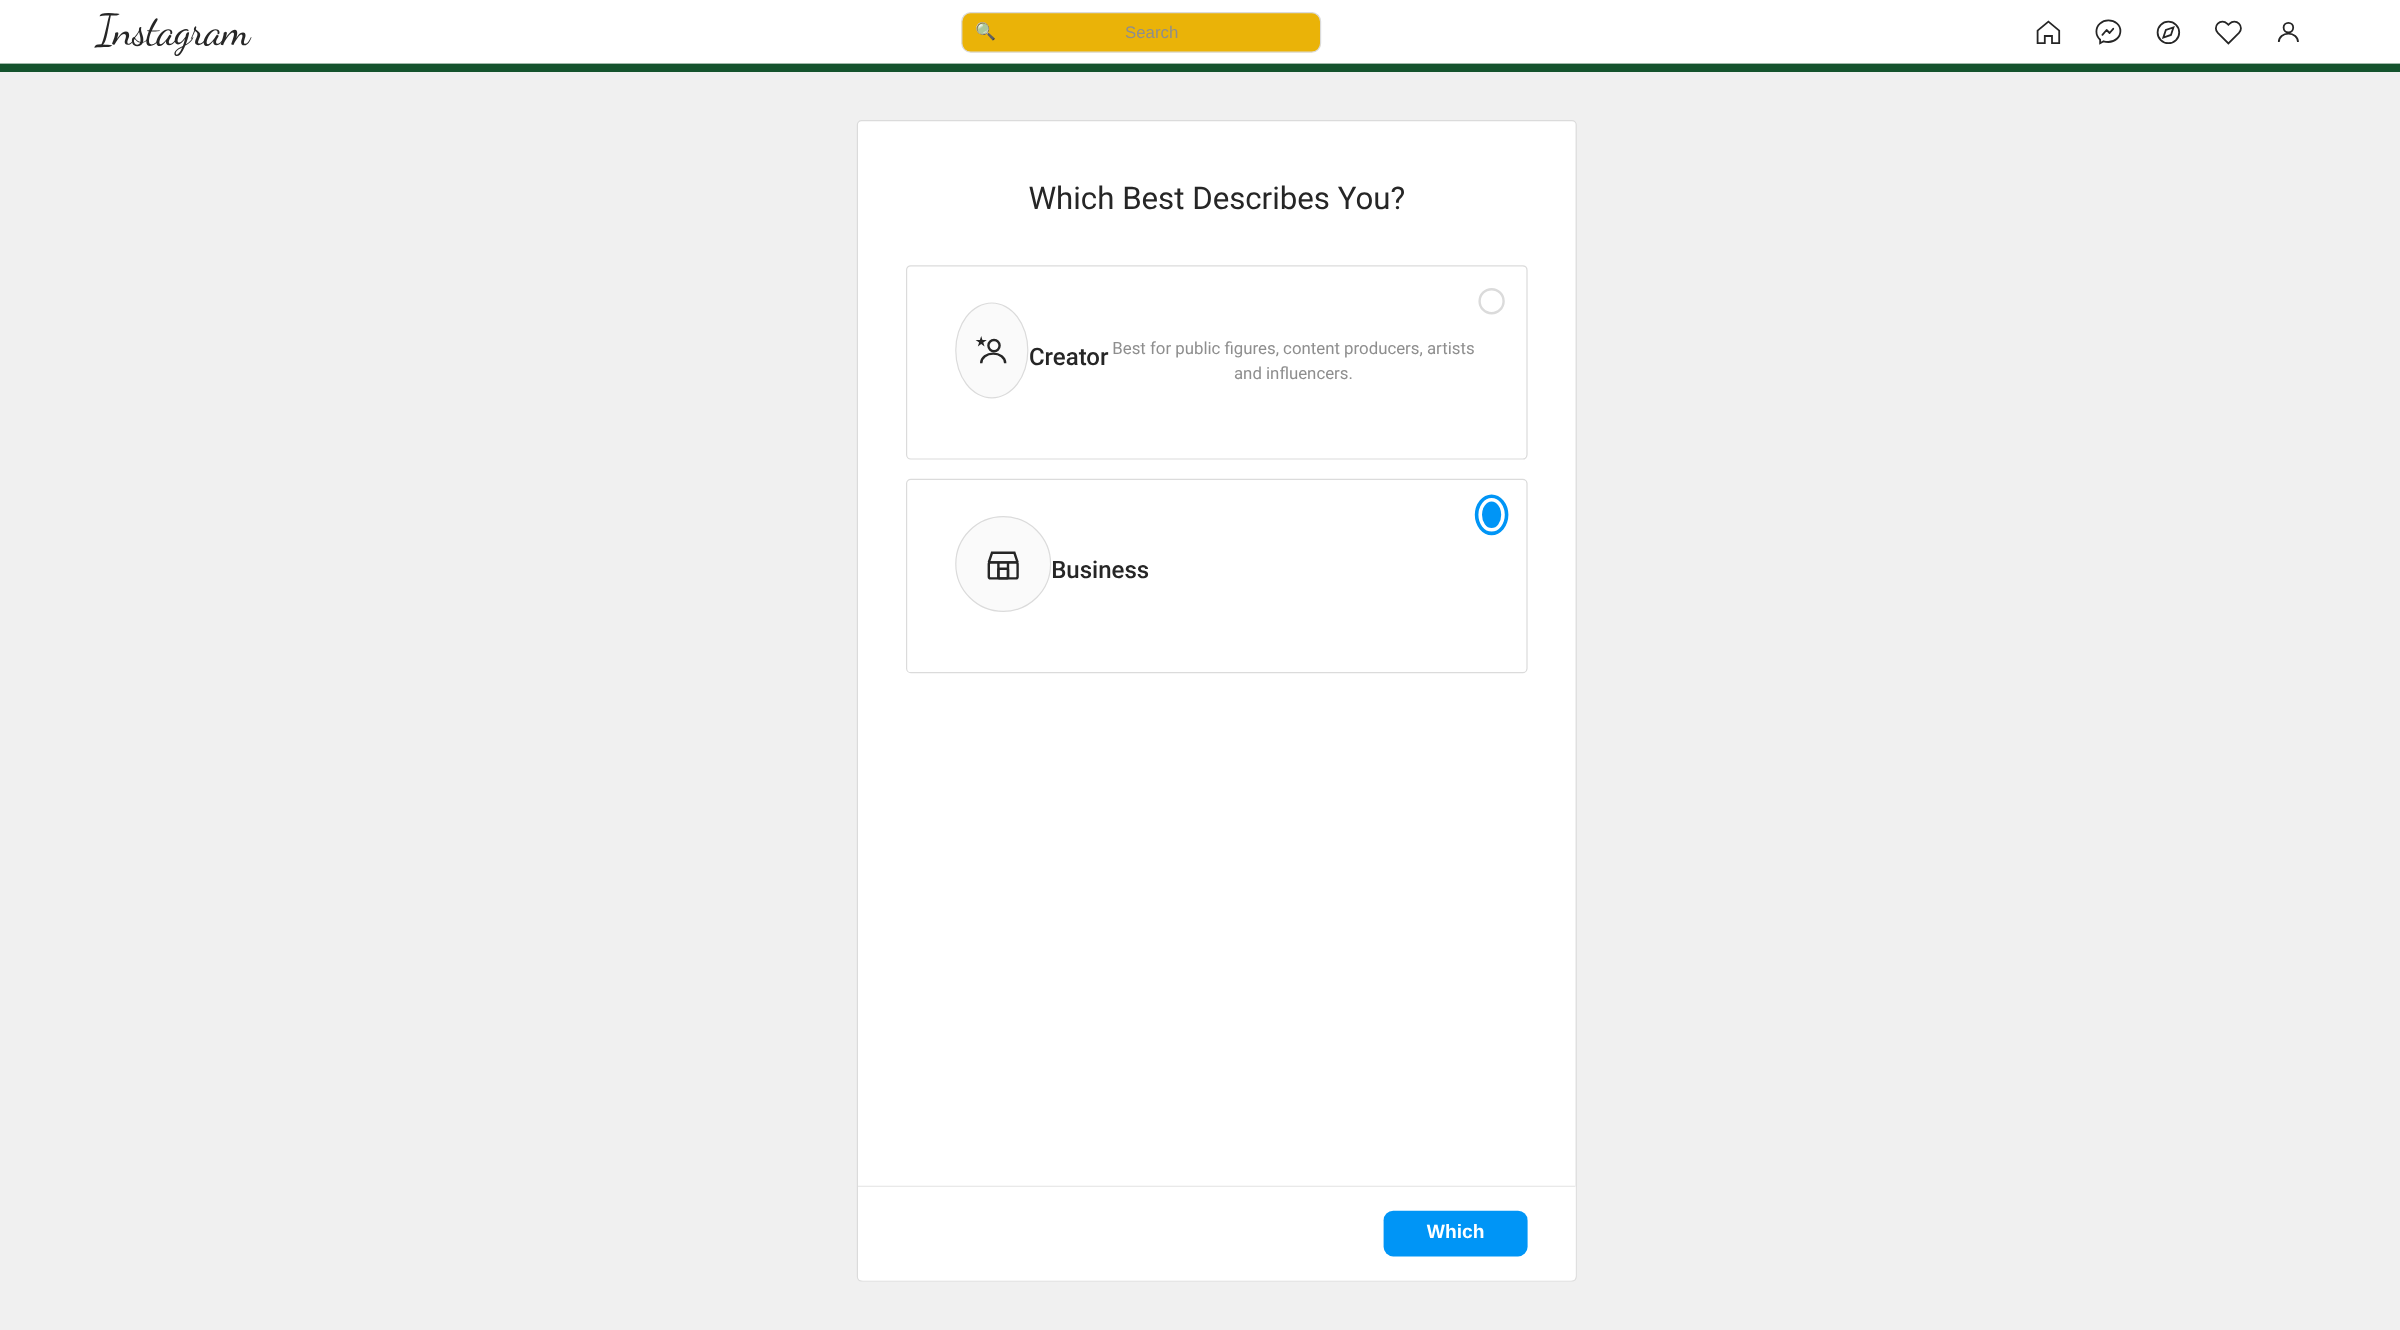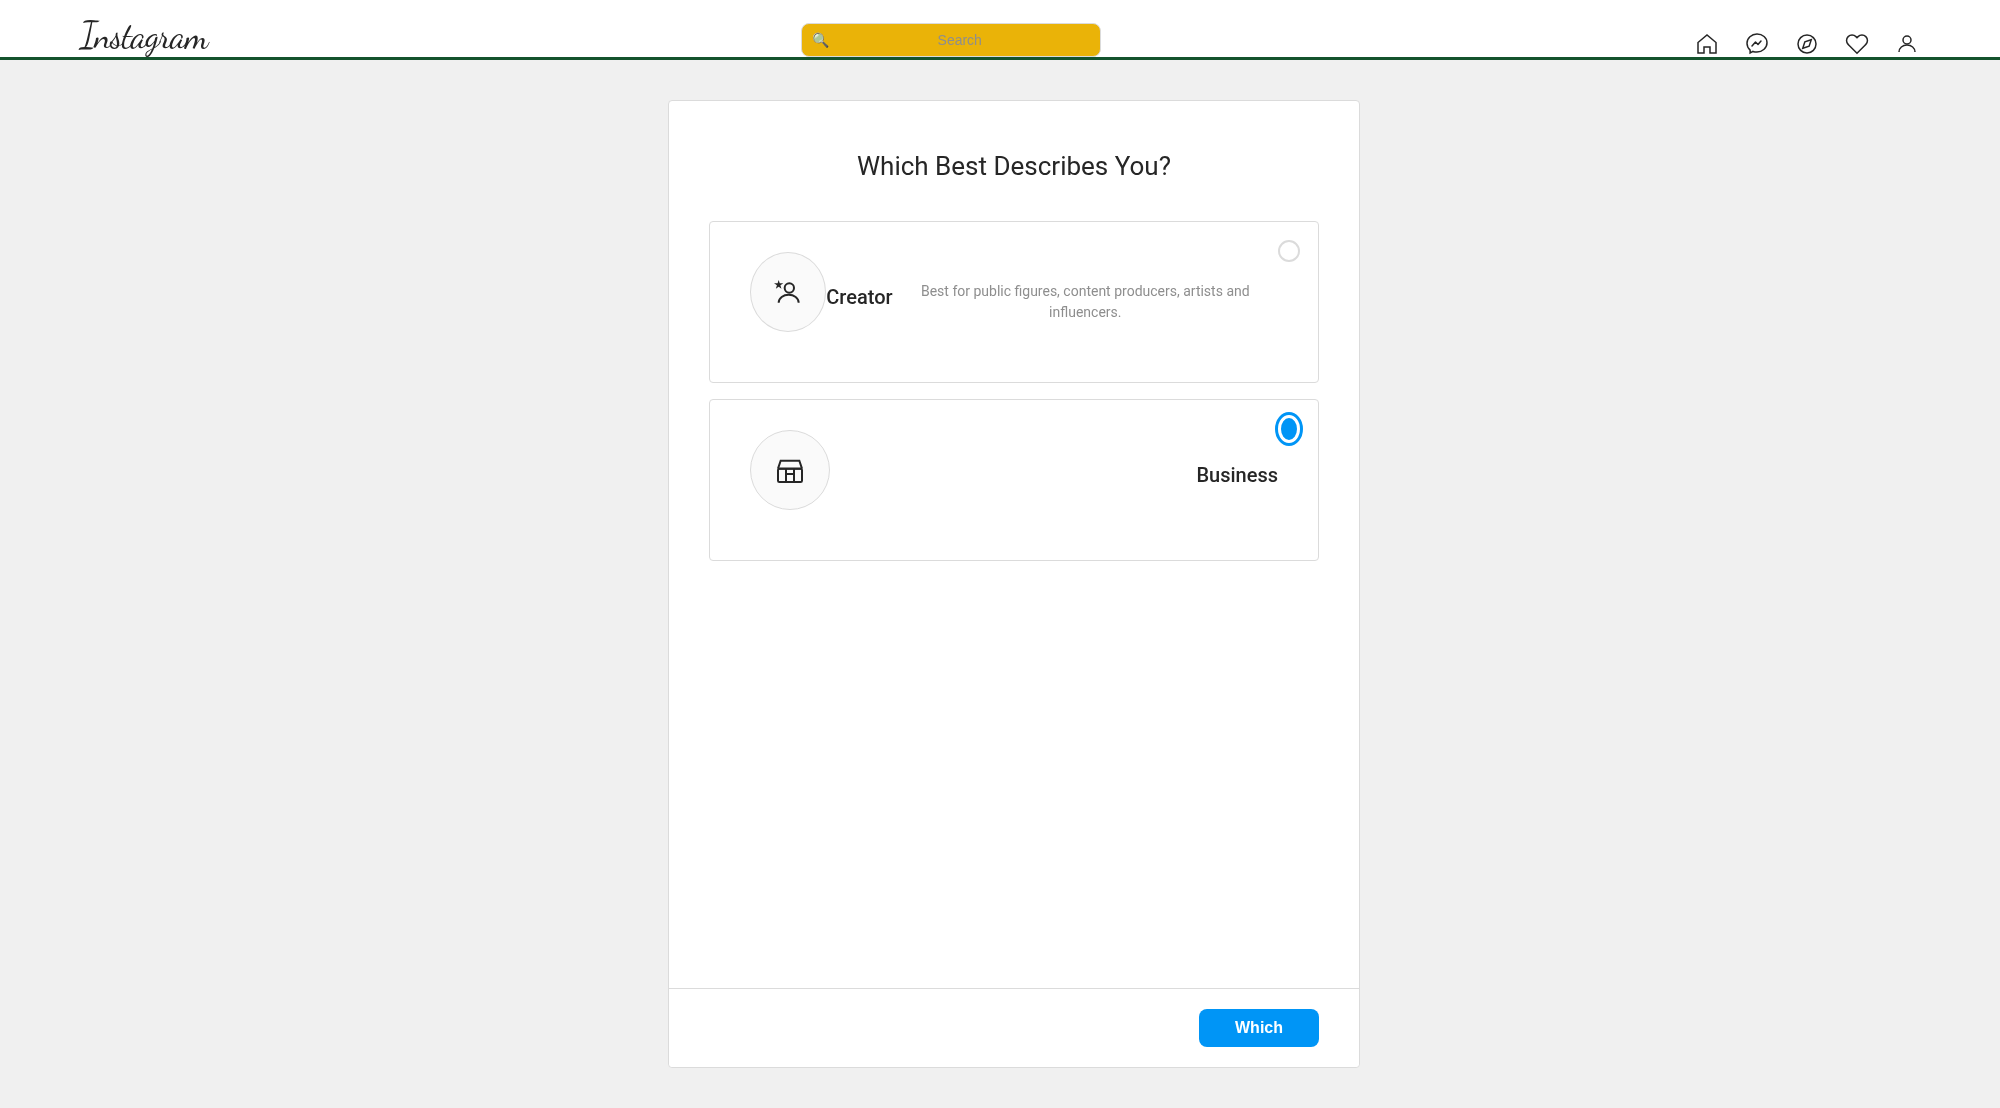--- a/index.html
+++ b/index.html
@@ -11,23 +11,23 @@
     body {
       font-family: -apple-system, BlinkMacSystemFont, 'Segoe UI', Roboto, Helvetica, Arial, sans-serif;
       background-color: #f0f0f0;
       min-height: 1108px;
       width: 2000px;
     }
 
     
     .navbar {
       background: #fff;
-      border-bottom: 3px solid #14532d;
-      display: flex;
-      align-items: flex-end;
+      border-bottom: 7px solid #14532d;
+      display: flex;
+      align-items: center;
       justify-content: space-between;
       padding: 0 80px;
       height: 60px;
       position: fixed;
       top: 0;
       left: 0;
       right: 0;
       z-index: 100;
     }
 
@@ -101,21 +101,21 @@
       display: flex;
       justify-content: center;
       padding: 40px 20px;
       min-height: calc(1108px - 60px);
     }
 
     .card-container {
       background: #fff;
       border: 1px solid #dbdbdb;
       border-radius: 4px;
-      width: 692px;
+      width: 600px;
       min-height: 680px;
       display: flex;
       flex-direction: column;
       margin-left: 28px;
     }
 
     .card-body {
       padding: 50px 40px 30px;
       flex: 1;
     }
@@ -289,21 +289,21 @@
           <svg viewBox="0 0 24 24" fill="none" stroke="currentColor" stroke-width="1.5">
             <circle cx="13" cy="9" r="3.5"></circle>
             <path d="M5 20c0-3.5 3.5-6 7.5-6s7.5 2.5 7.5 6"></path>
             <polygon points="5,3 5.8,5.5 8.5,5.5 6.3,7 7.1,9.5 5,8 2.9,9.5 3.7,7 1.5,5.5 4.2,5.5" fill="#262626" stroke="none"></polygon>
           </svg>
         </div>
         <div class="option-title">Creator</div>
         <div class="option-description">Best for public figures, content producers, artists and influencers.</div>
       </div>
 
-      <div class="option-card" style="border-color: #dbdbdb; justify-content: space-between;">
+      <div class="option-card" style="border-color: #dbdbdb;">
         <div class="radio-indicator selected"></div>
         <div class="option-icon-circle">
 
           <svg viewBox="0 0 24 24" fill="none" stroke="currentColor" stroke-width="1.5">
             <rect x="3" y="11" width="18" height="10" rx="1"></rect>
             <path d="M3 11l2-6h14l2 6"></path>
             <path d="M9 11v10M15 11v10"></path>
             <path d="M3 11h18"></path>
             <rect x="9" y="15" width="6" height="6" rx="0.5"></rect>
           </svg>

